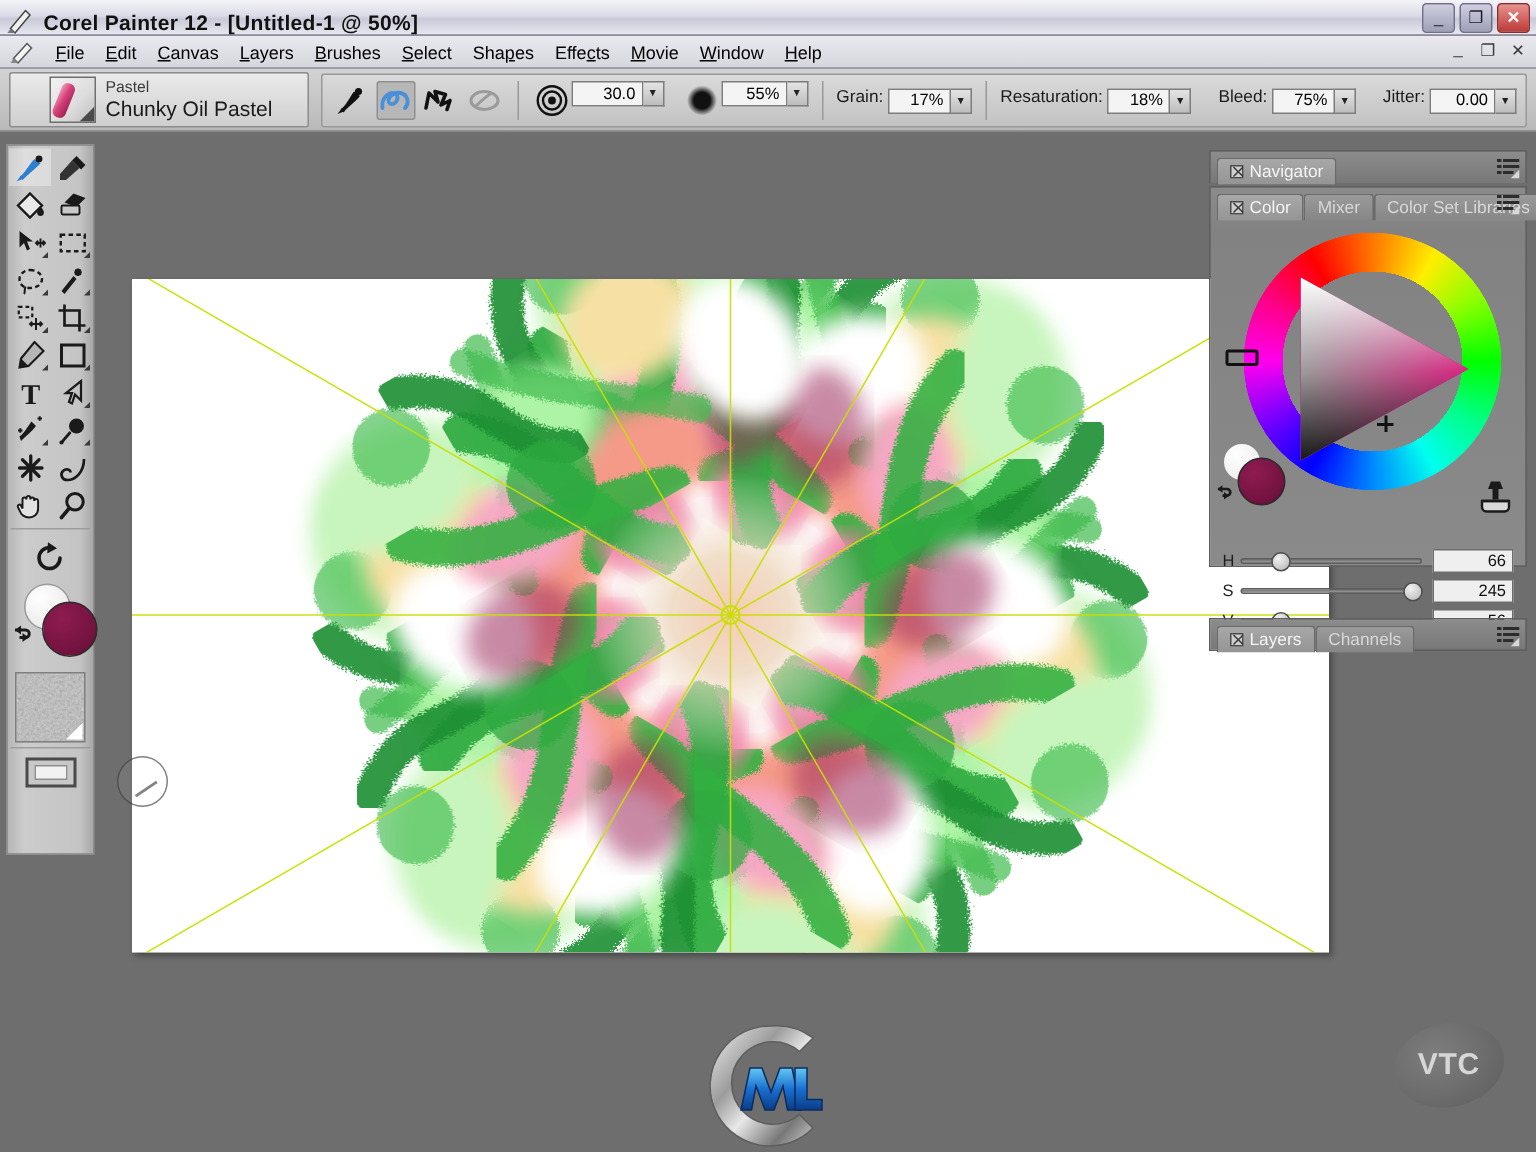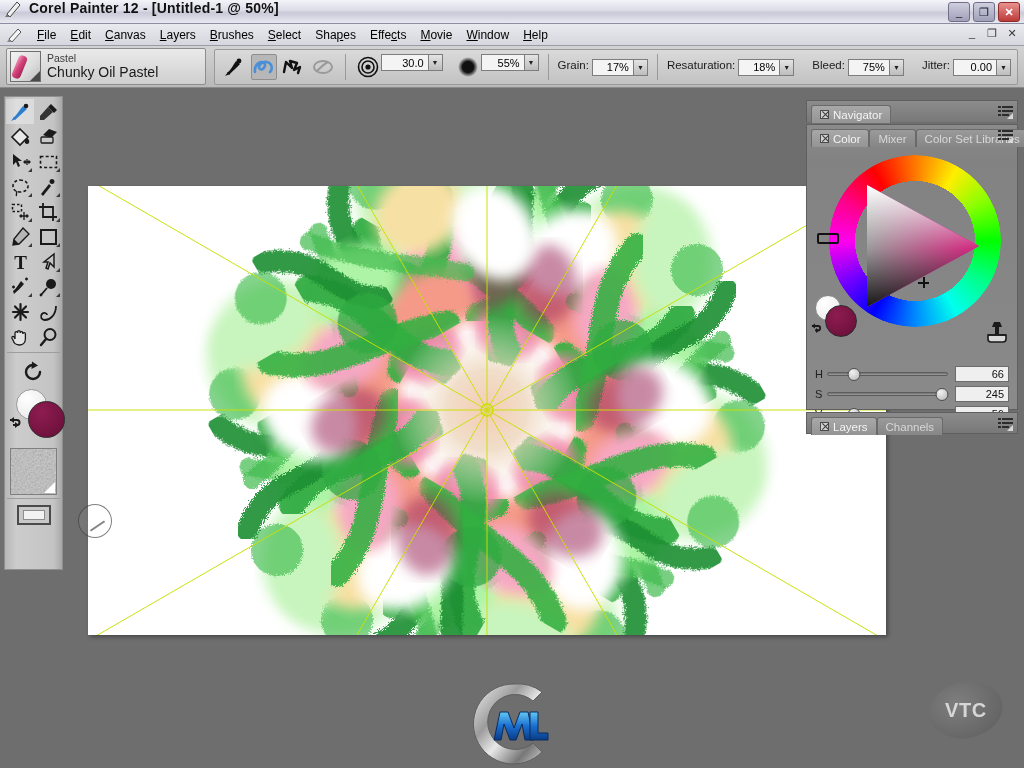--- a/index.html
+++ b/index.html
@@ -10,21 +10,21 @@
     font-family: "Liberation Sans", sans-serif;
     background: #6e6e6e;
   }
   #app { position: relative; width: 1024px; height: 768px; background: #6e6e6e; }
 
   
   .titlebar {
     position: absolute; left: 0; top: 0; width: 1024px; height: 24px;
     background: linear-gradient(to bottom, #f3f3f8 0%, #dcdce8 45%, #c9c9d8 55%, #e8e8f0 100%);
     border-bottom: 1px solid #8d8da3;
-    display: flex; align-items: flex-start;
+    display: flex; align-items: flex-end;
   }
   .title-icon { width: 20px; height: 18px; margin-left: 4px; position: relative; }
   .title-text {
     font-size: 14px; font-weight: bold; color: #111; margin-left: 5px;
     letter-spacing: .2px; white-space: nowrap;
   }
   .title-doc { font-weight: bold; }
   .winbtns { position: absolute; right: 4px; top: 2px; display: flex; gap: 3px; }
   .winbtn {
     width: 22px; height: 20px; border: 1px solid #6f6f88; border-radius: 3px;
@@ -55,21 +55,21 @@
   
   .brushbar {
     position: absolute; left: 0; top: 46px; width: 1024px; height: 42px;
     background: linear-gradient(to bottom, #d3d3d3, #b9b9b9);
     border-bottom: 1px solid #8a8a8a;
   }
   .brush-selector {
     position: absolute; left: 6px; top: 2px; width: 200px; height: 37px;
     background: linear-gradient(to bottom, #eaeaea, #cfcfcf);
     border: 1px solid #8d8d8d; border-radius: 2px;
-    display: flex; align-items: center;
+    display: flex; align-items: center; justify-content: center;
   }
   .brush-thumb {
     width: 31px; height: 31px; margin-left: 3px;
     background: linear-gradient(135deg, #f2f2f2 0%, #dcdcdc 60%, #bdbdbd 100%);
     border: 1px solid #6f6f6f; position: relative; overflow: hidden;
   }
   .brush-thumb .stick {
     position: absolute; left: 4px; top: 3px; width: 9px; height: 24px;
     background: linear-gradient(100deg, #f0a0bd 0%, #d5427c 45%, #9e2050 100%);
     border-radius: 4px; transform: rotate(22deg);
@@ -170,21 +170,21 @@
     background: rgba(50,50,50,.6); transform: rotate(-34deg);
   }
 
   
   .panel-nav {
     position: absolute; left: 806px; top: 100px; width: 212px; height: 22px;
     background: linear-gradient(to bottom,#8c8c8c,#787878);
     border: 1px solid #5f5f5f; border-bottom: none;
   }
   .panel-color {
-    position: absolute; left: 806px; top: 124px; width: 212px; height: 286px;
+    position: absolute; left: 806px; top: 124px; width: 212px; height: 254px;
     background: linear-gradient(to bottom,#8b8b8b,#828282 12%, #8a8a8a);
     border: 1px solid #5f5f5f;
   }
   .panel-layers {
     position: absolute; left: 806px; top: 412px; width: 212px; height: 22px;
     background: linear-gradient(to bottom,#8c8c8c,#787878);
     border: 1px solid #5f5f5f;
   }
   .tabrow { display: flex; align-items: flex-end; height: 22px; padding-left: 4px; position: relative; }
   .ptab {

